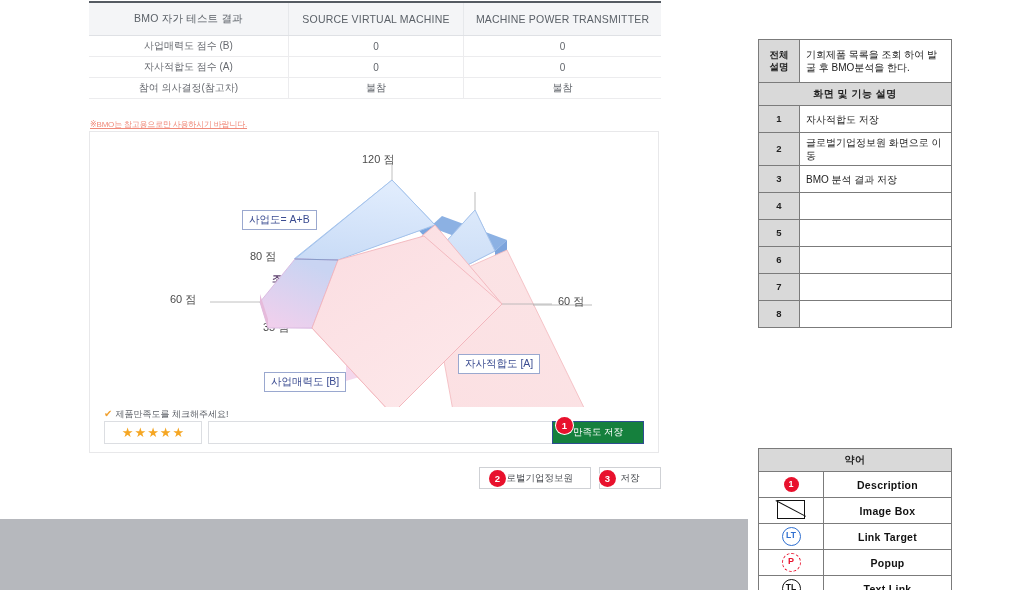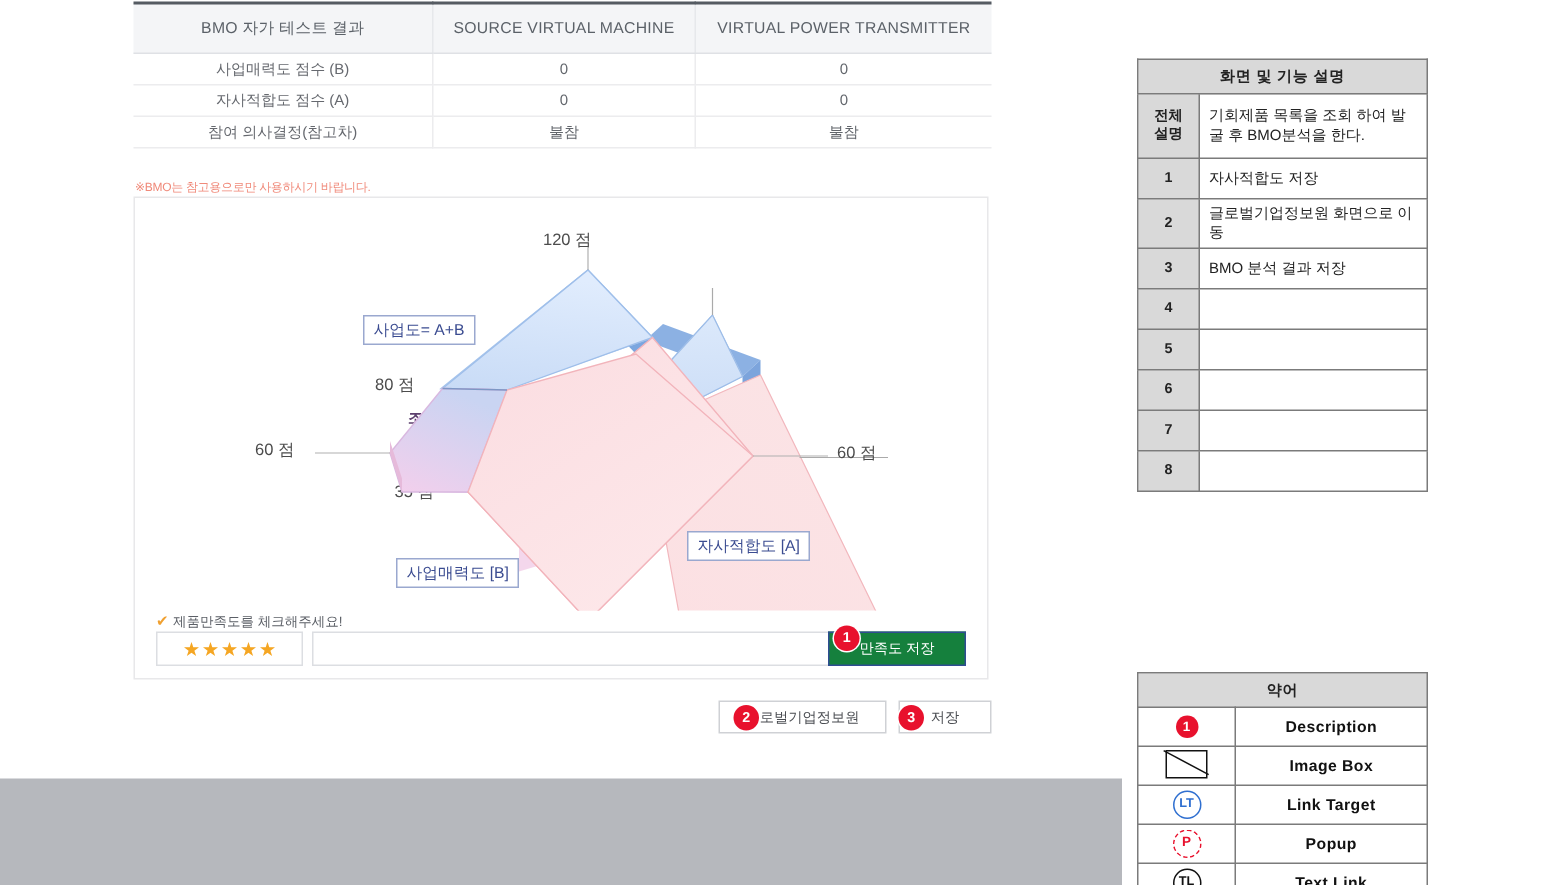--- a/index.html
+++ b/index.html
@@ -28,21 +28,21 @@
   .result-table td{
     height:18px;font-size:10px;color:#62666c;text-align:center;
     border-bottom:1px solid #ececee;border-right:1px solid #ececee;
   }
   .result-table td:last-child{border-right:none;}
   .result-table td.rowhead{color:#66696f;}
 
   
   .notice{
     position:absolute;left:90px;top:119px;
-    font-size:8px;color:#f08a7a;letter-spacing:-.2px;
+    font-size:8px;color:#f08a7a;letter-spacing:-.2px;text-decoration:underline;
   }
 
   
   .chart-panel{
     position:absolute;left:89px;top:131px;width:570px;height:322px;
     border:1px solid #e8e8ea;background:#fff;box-sizing:border-box;
   }
 
   .chart-area{position:absolute;left:0;top:0;width:570px;height:275px;}
   .chart-area svg{position:absolute;left:0;top:0;}
@@ -172,21 +172,21 @@
 </head>
 <body>
 
 <div id="main-column">
 
   <table class="result-table">
     <thead>
       <tr>
         <th style="width:192px">BMO 자가 테스트 결과</th>
         <th style="width:168px">SOURCE VIRTUAL MACHINE</th>
-        <th style="width:190px">VIRTUAL POWER TRANSMITTER</th>
+        <th style="width:190px">MACHINE POWER TRANSMITTER</th>
       </tr>
     </thead>
     <tbody>
       <tr>
         <td class="rowhead">사업매력도 점수 (B)</td>
         <td>0</td>
         <td>0</td>
       </tr>
       <tr>
         <td class="rowhead">자사적합도 점수 (A)</td>
@@ -334,30 +334,30 @@
   <div class="footer">
     
     
     
   </div>
 </div>
 
 <table class="spec-table" id="desc-table">
   <tbody>
       <tr>
-    <td class="spec-title" colspan="2">화면 및 기능 설명</td>
-  </tr>
-  <tr>
     <td class="spec-num" style="height:40px">
       <div>전체</div>
       <div>설명</div>
     </td>
     <td class="spec-desc">기회제품 목록을 조회 하여 발굴 후 BMO분석을 한다.</td>
   </tr>
   <tr>
+    <td class="spec-title" colspan="2">화면 및 기능 설명</td>
+  </tr>
+  <tr>
     <td class="spec-num" style="height:24px">1</td>
     <td class="spec-desc">자사적합도 저장</td>
   </tr>
   <tr>
     <td class="spec-num" style="height:30px">2</td>
     <td class="spec-desc">글로벌기업정보원 화면으로 이동</td>
   </tr>
   <tr>
     <td class="spec-num" style="height:24px">3</td>
     <td class="spec-desc">BMO 분석 결과 저장</td>

